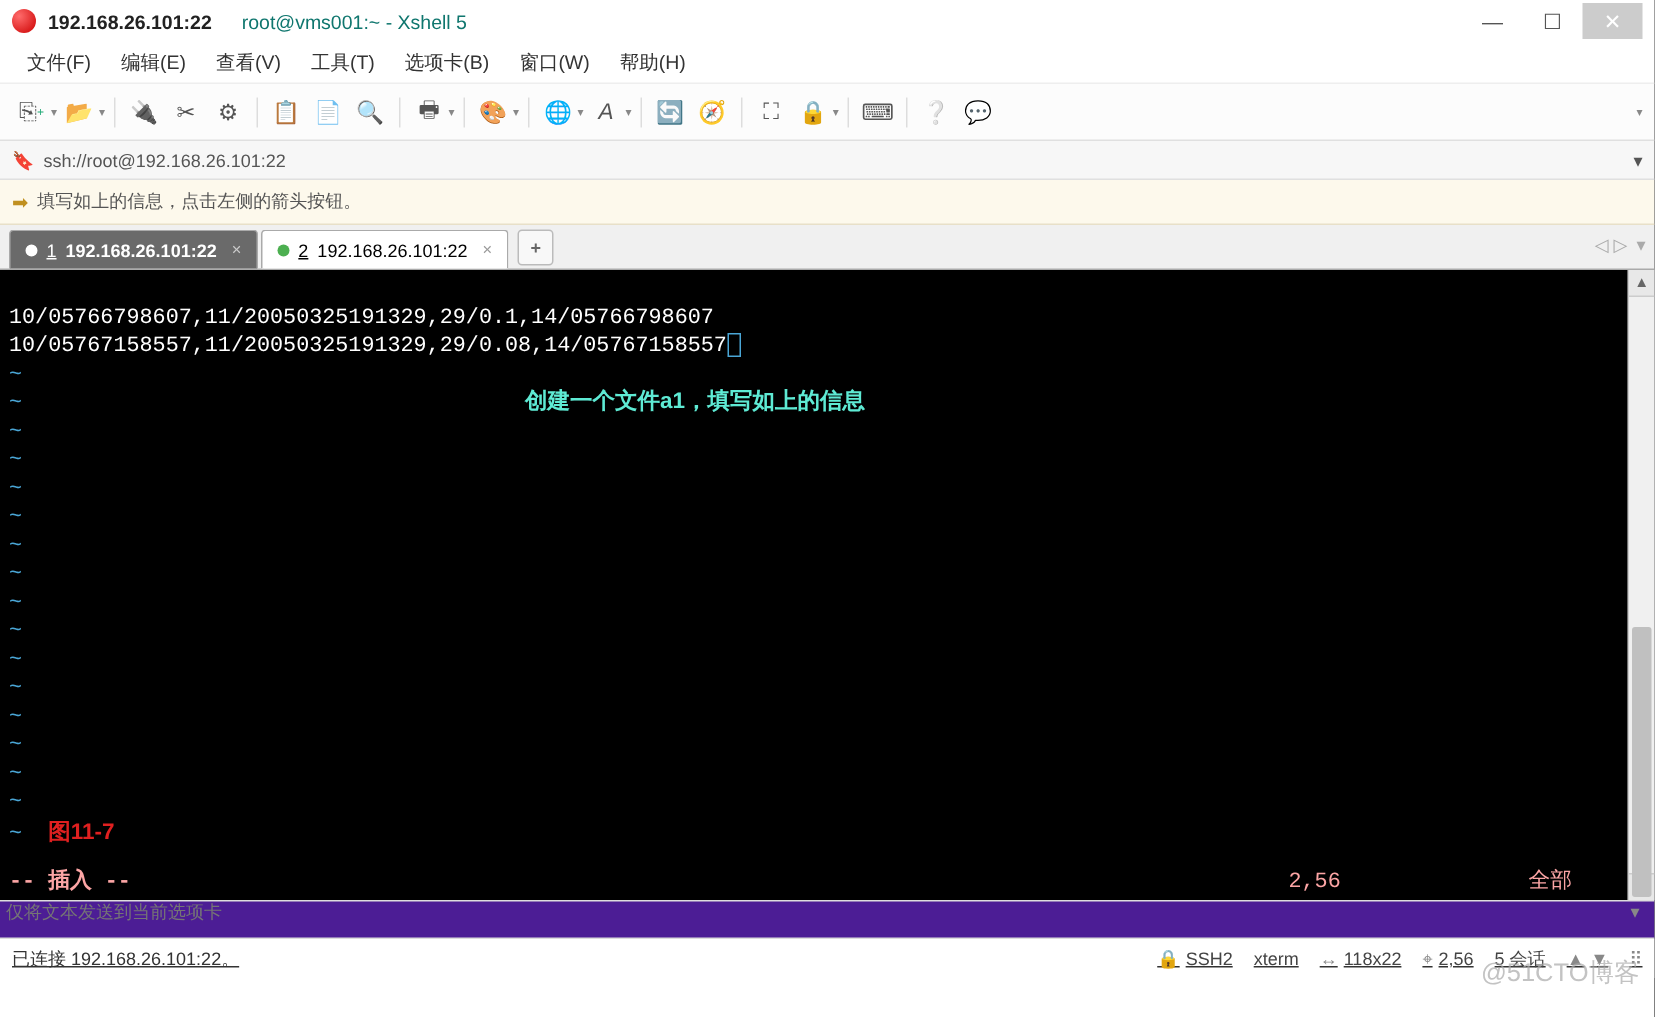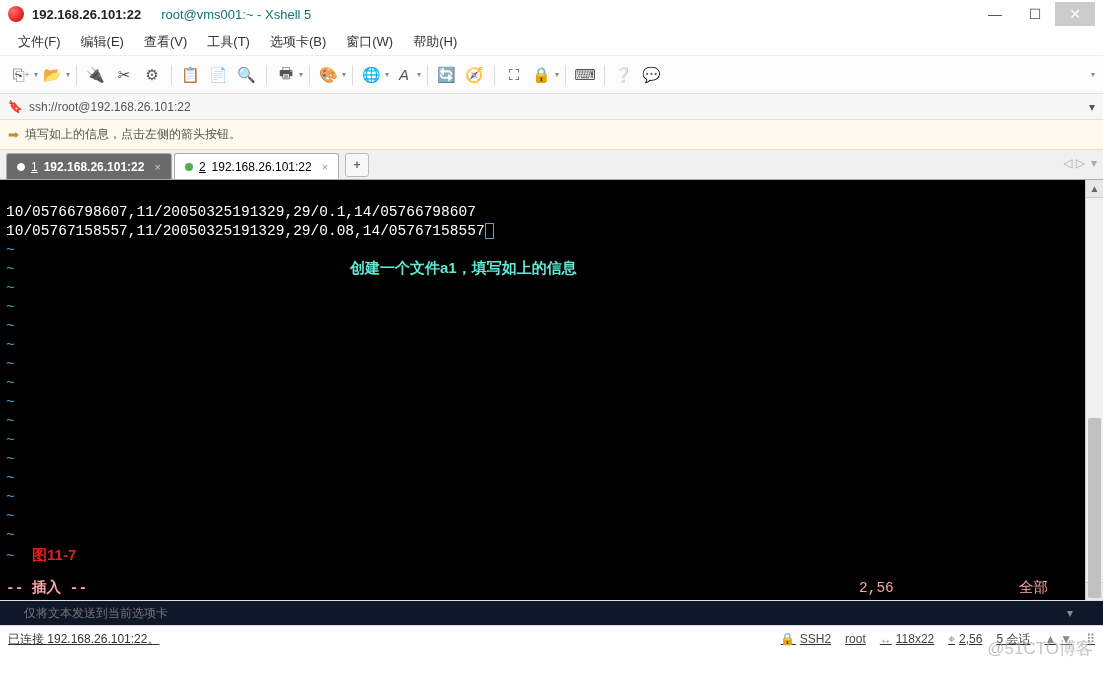--- a/index.html
+++ b/index.html
@@ -50,21 +50,21 @@
 .terminal .status-line .spacer { flex: 1; }
 .terminal .status-line .pos { width: 160px; }
 .terminal .status-line .pct { width: 60px; }
 
 .scroll-col { width: 18px; background: #f0f0f0; border-left: 1px solid #ccc; display: flex; flex-direction: column; }
 .scroll-col .sbtn { height: 18px; display: flex; align-items: center; justify-content: center; color: #666; font-size: 10px; background: #e8e8e8; border-bottom: 1px solid #ccc; }
 .scroll-col .strack { flex: 1; background: #f0f0f0; position: relative; }
 .scroll-col .sthumb { position: absolute; left: 2px; right: 2px; top: 220px; height: 180px; background: #c0c0c0; border-radius: 2px; }
 .scroll-col .sbtn.bot { border-top: 1px solid #ccc; border-bottom: none; }
 
-.input-row { height: 26px; background: #0f172a; display: flex; align-items: center; padding: 0 24px; border-top: 1px solid #ddd; border-bottom: 1px solid #ddd; }
+.input-row { height: 26px; background: #4c1d95; display: flex; align-items: flex-start; padding: 0 4px; border-top: 1px solid #ddd; border-bottom: 1px solid #ddd; }
 .input-row input { flex: 1; border: none; background: transparent; color: #aaa; font-size: 12px; outline: none; }
 .input-row .dd2 { width: 18px; text-align: center; color: #888; cursor: pointer; }
 
 .statusbar { height: 26px; background: #fff; display: flex; align-items: center; padding: 0 8px; font-size: 12px; color: #333; gap: 14px; text-decoration: underline; }
 .statusbar .spacer { flex: 1; }
 .statusbar .sitem { display: flex; align-items: center; gap: 4px; color: #444; }
 .statusbar .sicon { color: #888; font-size: 12px; }
 
 .watermark { position: absolute; right: 10px; bottom: 20px; color: #aaa; font-size: 17px; opacity: .7; }
 </style>
@@ -208,21 +208,21 @@
   <span class="dd2">▾</span>
 </div>
 
 <div class="statusbar">
   <span>已连接 192.168.26.101:22。</span>
   <span class="spacer"></span>
   <span class="sitem">
       <span class="sicon">🔒</span>
       <span>SSH2</span>
     </span>
-  <span class="sitem">root</span>
+  <span class="sitem">xterm</span>
   <span class="sitem">
       <span class="sicon">↔</span>
       <span>118x22</span>
     </span>
   <span class="sitem">
       <span class="sicon">⌖</span>
       <span>2,56</span>
     </span>
   <span class="sitem">5 会话</span>
   <span class="sitem">

